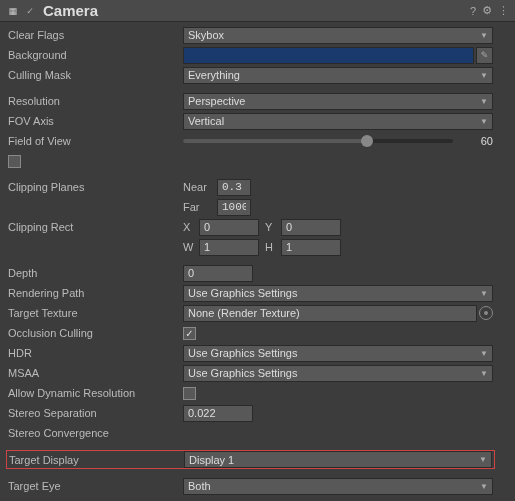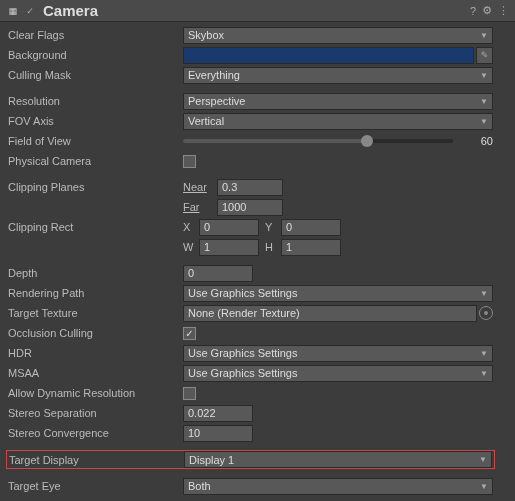--- a/index.html
+++ b/index.html
@@ -188,34 +188,34 @@
       background: #585858;
       border: 1px solid #2a2a2a;
       color: #ddd;
       font-size: 11px;
       height: 17px;
       padding: 0 4px;
       width: 70px;
     }
 
     .input-field-sm {
-      width: 66px;
+      width: 34px;
+      font-family: Liberation Mono, monospace;
     }
 
     .clipping-row {
       display: flex;
       align-items: center;
       gap: 6px;
     }
 
     .clipping-label {
       font-size: 11px;
       color: #bbb;
       width: 28px;
-      text-decoration: underline;
     }
 
     .viewport-row {
       display: flex;
       gap: 6px;
       align-items: center;
     }
 
     .viewport-pair {
       display: flex;
@@ -339,21 +339,20 @@
       <div class="control slider-container">
         <div class="slider-track">
           <div class="slider-fill"></div>
           <div class="slider-thumb"></div>
         </div>
         <span class="slider-value">60</span>
       </div>
     </div>
 
     <div class="row">
-      <span class="label">Physical Camera</span>
       <div class="control">
         <div class="checkbox"></div>
       </div>
     </div>
 
     <div class="row-spacer"></div>
 
     <div class="row">
       <span class="label">Clipping Planes</span>
       <div class="control">
@@ -473,23 +472,20 @@
 
     <div class="row">
       <span class="label">Stereo Separation</span>
       <div class="control">
         <input type="text" class="input-field" value="0.022" style="">
       </div>
     </div>
 
     <div class="row">
       <span class="label">Stereo Convergence</span>
-      <div class="control">
-        <input type="text" class="input-field" value="10" style="">
-      </div>
     </div>
 
     <div class="row target-display-row">
       <span class="label">Target Display</span>
       <div class="control">
         <div class="dropdown">
           <span>Display 1</span>
           <span class="dropdown-arrow">▼</span>
         </div>
       </div>

